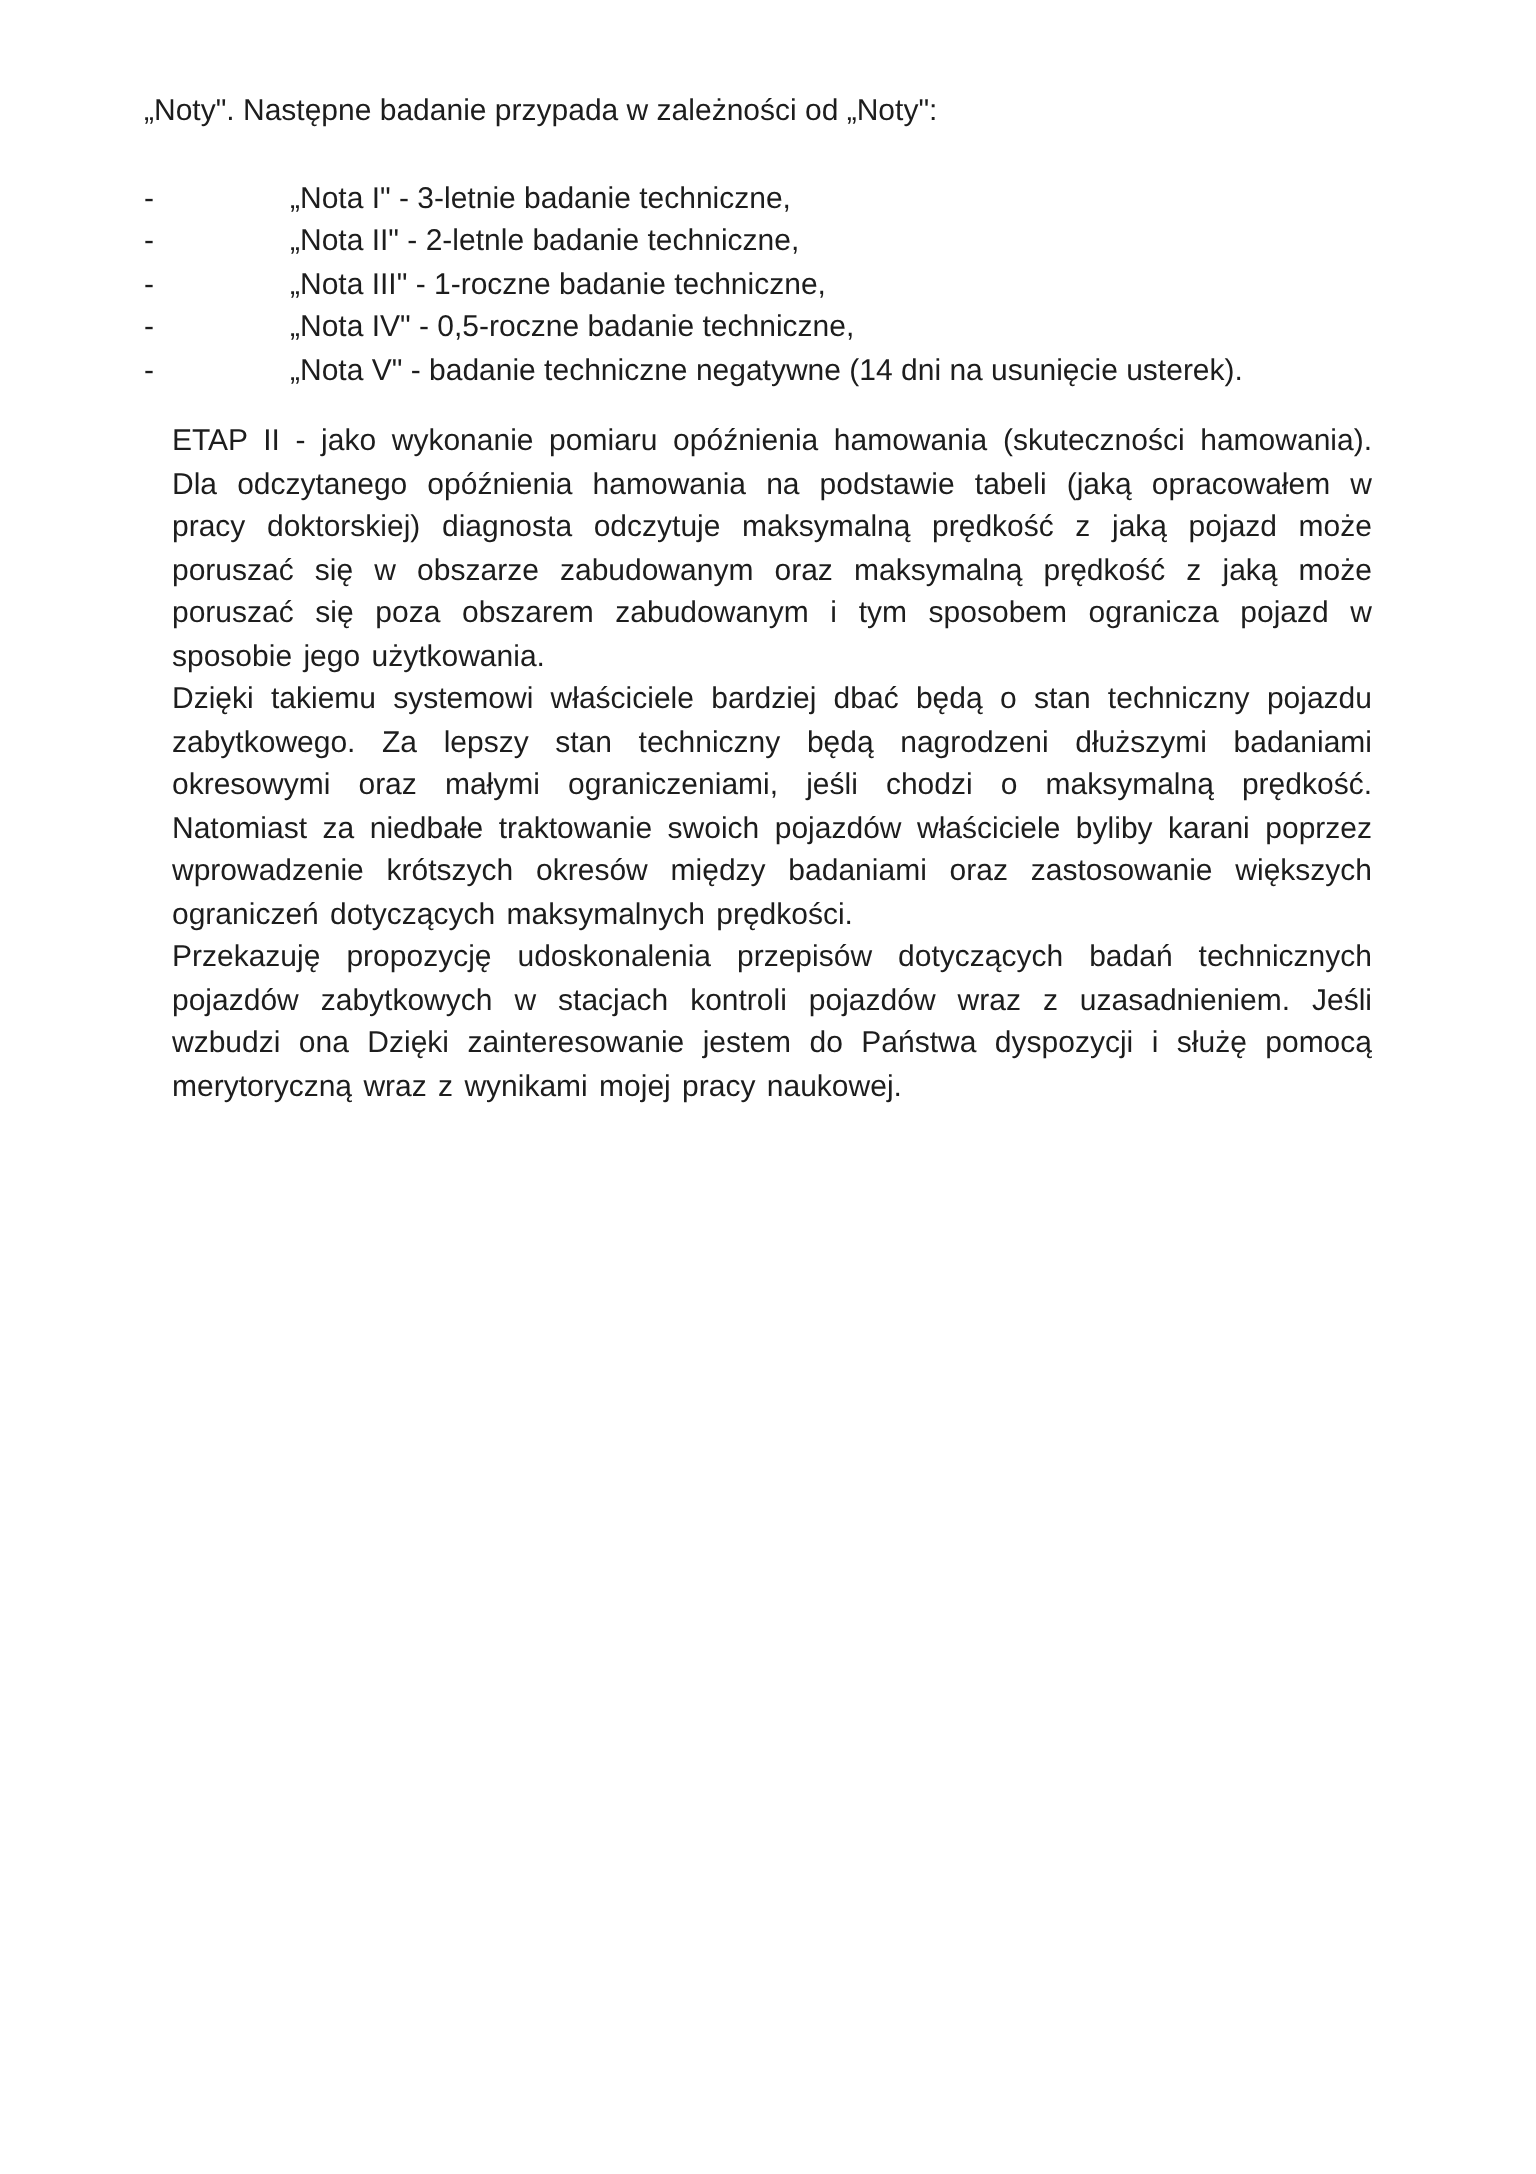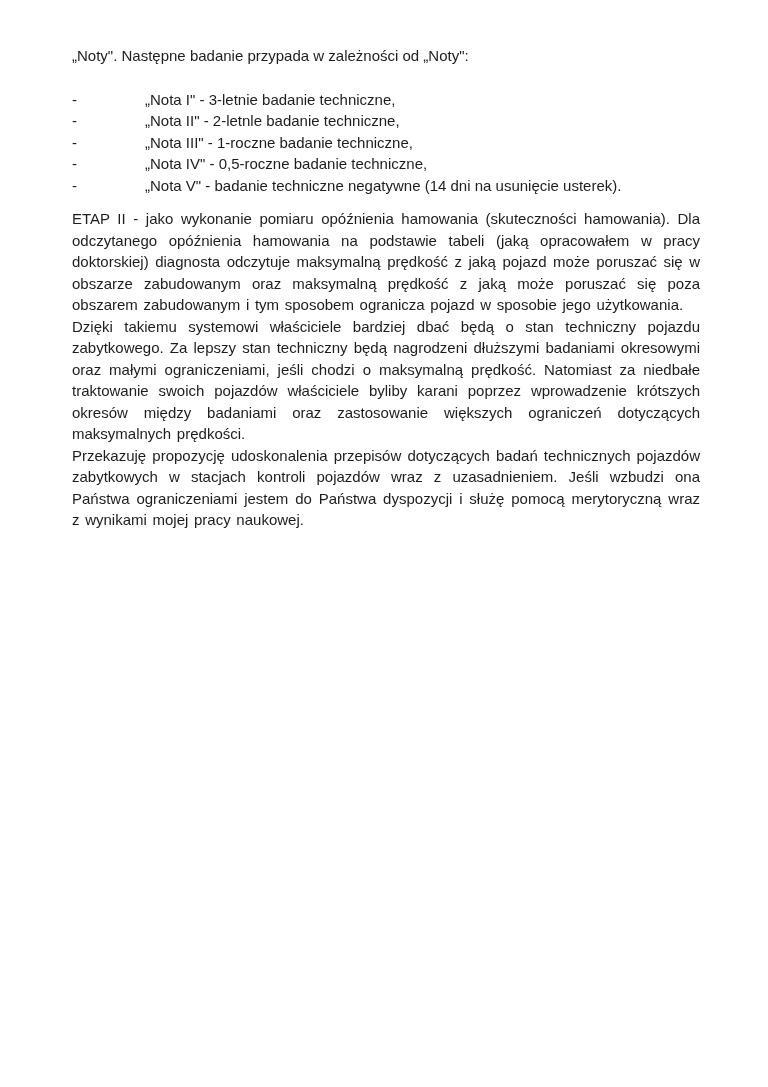--- a/index.html
+++ b/index.html
@@ -36,21 +36,21 @@
     align-items: flex-start;
   }
   .nota-marker {
     flex: 0 0 73px;
     width: 73px;
   }
   .nota-text {
     flex: 1 1 auto;
   }
   .body-text {
-    margin: 0;
+    margin: 14px;
   }
   .body-text p {
     margin: 0;
     text-align: justify;
     text-align-last: left;
     word-spacing: 1.5px;
   }
 </style>
 </head>
 <body>
@@ -78,16 +78,16 @@
     </div>
     <div class="nota-item">
       <span class="nota-marker">-</span>
       <span class="nota-text">„Nota V" - badanie techniczne negatywne (14 dni na usunięcie usterek).</span>
     </div>
   </div>
 
   <div class="body-text">
     <p>ETAP II - jako wykonanie pomiaru opóźnienia hamowania (skuteczności hamowania). Dla odczytanego opóźnienia hamowania na podstawie tabeli (jaką opracowałem w pracy doktorskiej) diagnosta odczytuje maksymalną prędkość z jaką pojazd może poruszać się w obszarze zabudowanym oraz maksymalną prędkość z jaką może poruszać się poza obszarem zabudowanym i tym sposobem ogranicza pojazd w sposobie jego użytkowania.</p>
     <p>Dzięki takiemu systemowi właściciele bardziej dbać będą o stan techniczny pojazdu zabytkowego. Za lepszy stan techniczny będą nagrodzeni dłuższymi badaniami okresowymi oraz małymi ograniczeniami, jeśli chodzi o maksymalną prędkość. Natomiast za niedbałe traktowanie swoich pojazdów właściciele byliby karani poprzez wprowadzenie krótszych okresów między badaniami oraz zastosowanie większych ograniczeń dotyczących maksymalnych prędkości.</p>
-    <p>Przekazuję propozycję udoskonalenia przepisów dotyczących badań technicznych pojazdów zabytkowych w stacjach kontroli pojazdów wraz z uzasadnieniem. Jeśli wzbudzi ona Państwa ograniczeniami jestem do Państwa dyspozycji i służę pomocą merytoryczną wraz z wynikami mojej pracy naukowej.</p>
+    <p>Przekazuję propozycję udoskonalenia przepisów dotyczących badań technicznych pojazdów zabytkowych w stacjach kontroli pojazdów wraz z uzasadnieniem. Jeśli wzbudzi ona Dzięki zainteresowanie jestem do Państwa dyspozycji i służę pomocą merytoryczną wraz z wynikami mojej pracy naukowej.</p>
   </div>
 
 </div>
 
 </body></html>

